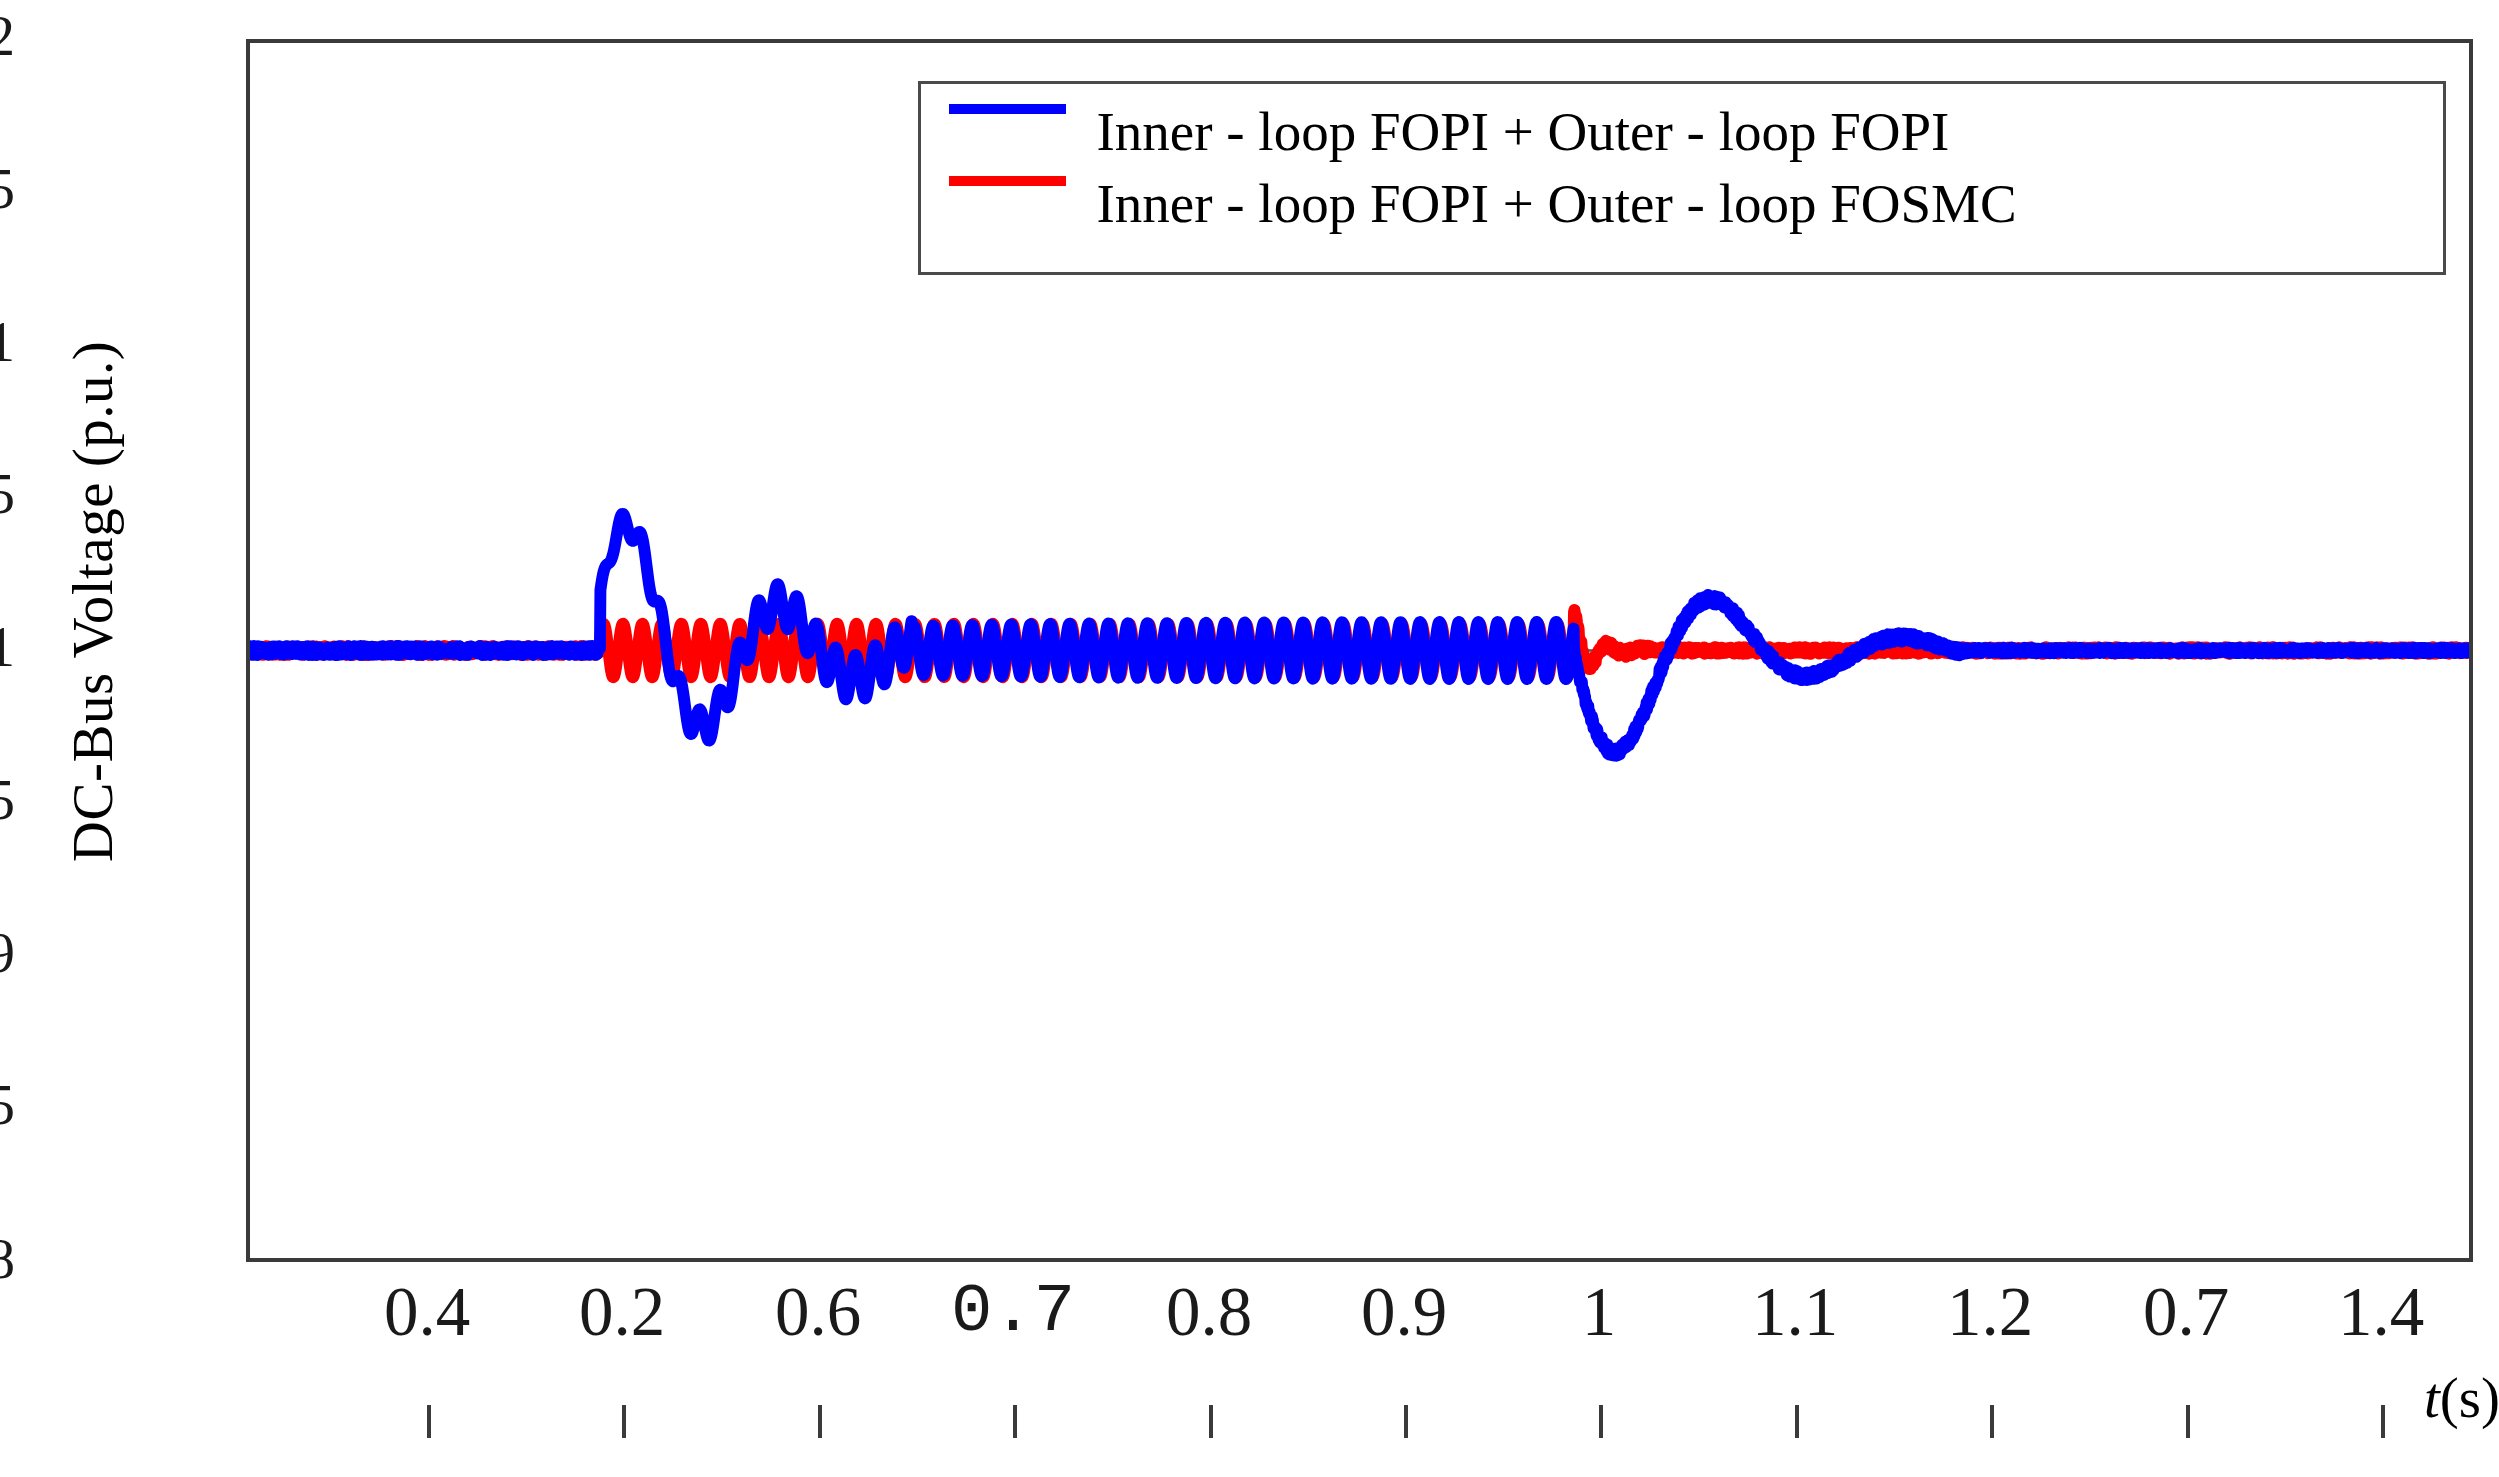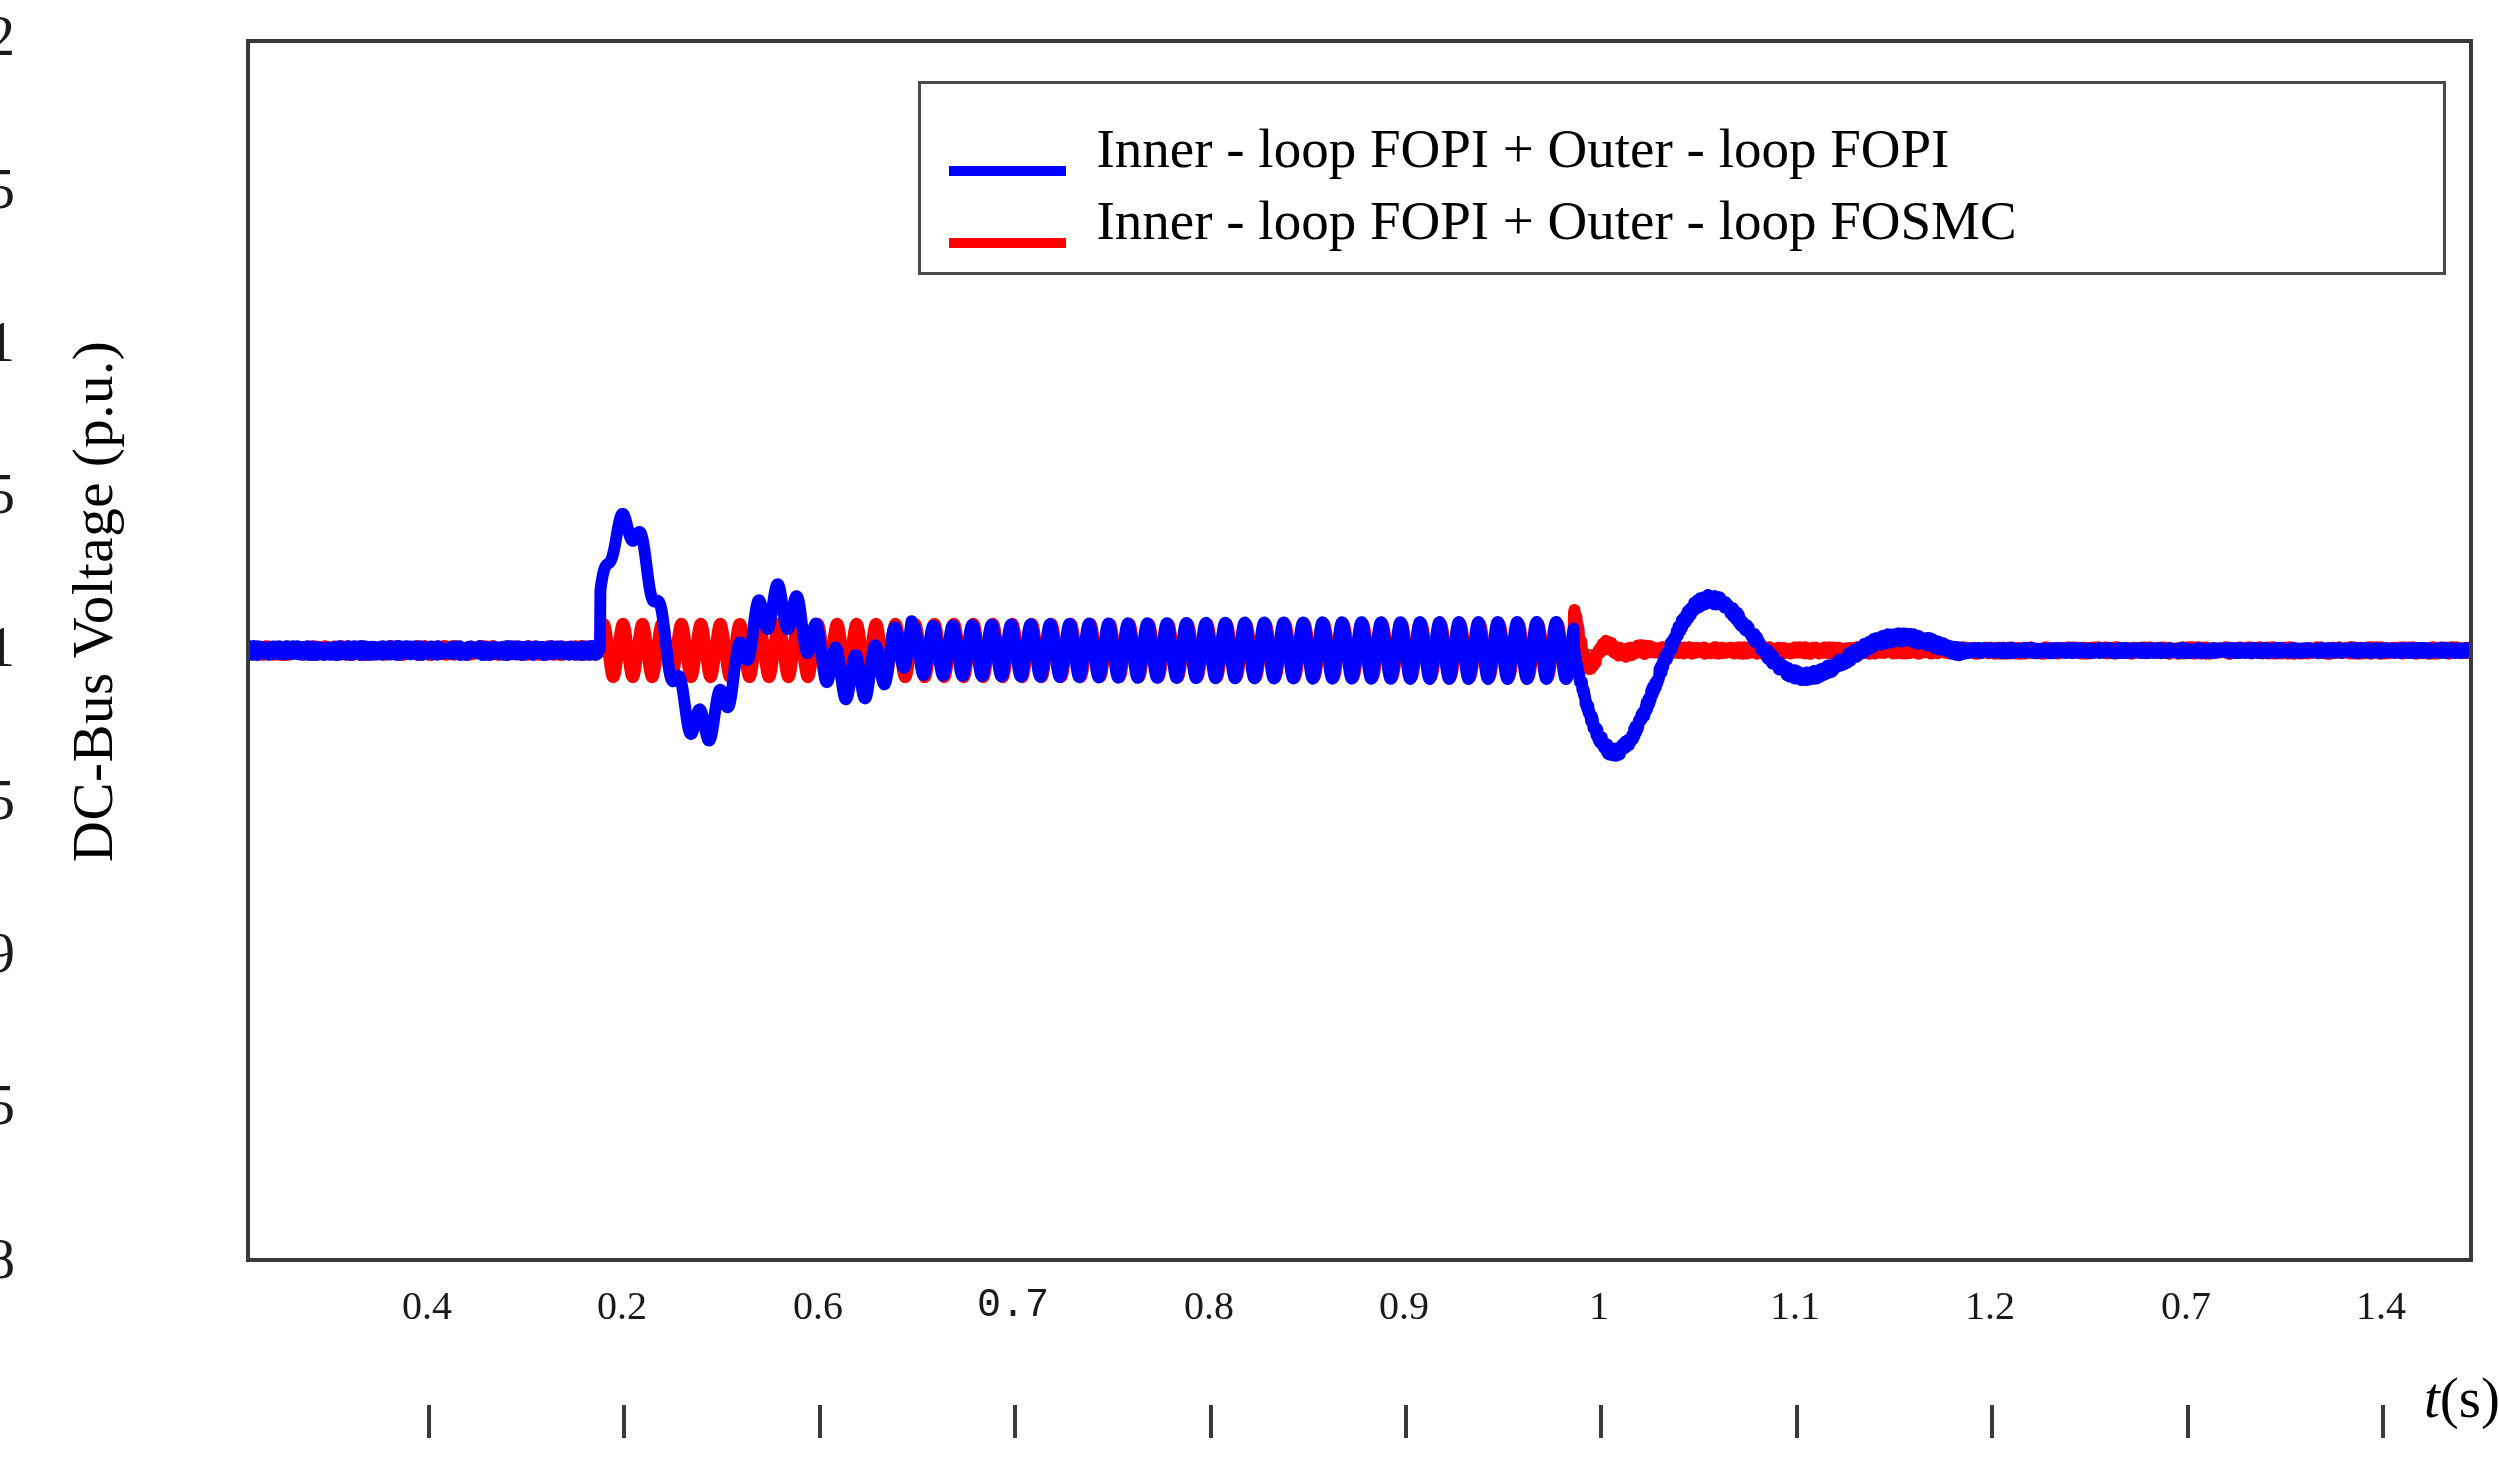--- a/index.html
+++ b/index.html
@@ -94,42 +94,41 @@
     text-align: right;
     font-size: 57px;
     color: #1a1a1a;
     white-space: nowrap;
     line-height: 1;
   }
   .xticklabel {
     position: absolute;
     top: 1278px;
     text-align: center;
-    font-size: 40px;
+    font-size: 69px;
     color: #1a1a1a;
     white-space: nowrap;
     line-height: 1;
     transform: translateX(-50%);
-    margin-top: 8px;
   }
 
   
   #legend {
     position: absolute;
     left: 918px;
     top: 81px;
     width: 1528px;
     border: 3.7px solid #4a4a4a;
     background: #ffffff;
     box-sizing: border-box;
     padding: 20px 27.5px 24px 27.5px;
   }
   .legend-row {
     display: flex;
-    align-items: flex-end;
+    align-items: flex-start;
     height: 72px;
   }
   .legend-swatch {
     width: 117px;
     height: 0;
     margin-right: 31px;
     flex: 0 0 auto;
   }
   .legend-swatch.blue { border-top: 10px solid #0000ff; }
   .legend-swatch.red  { border-top: 10px solid #ff0000; }

